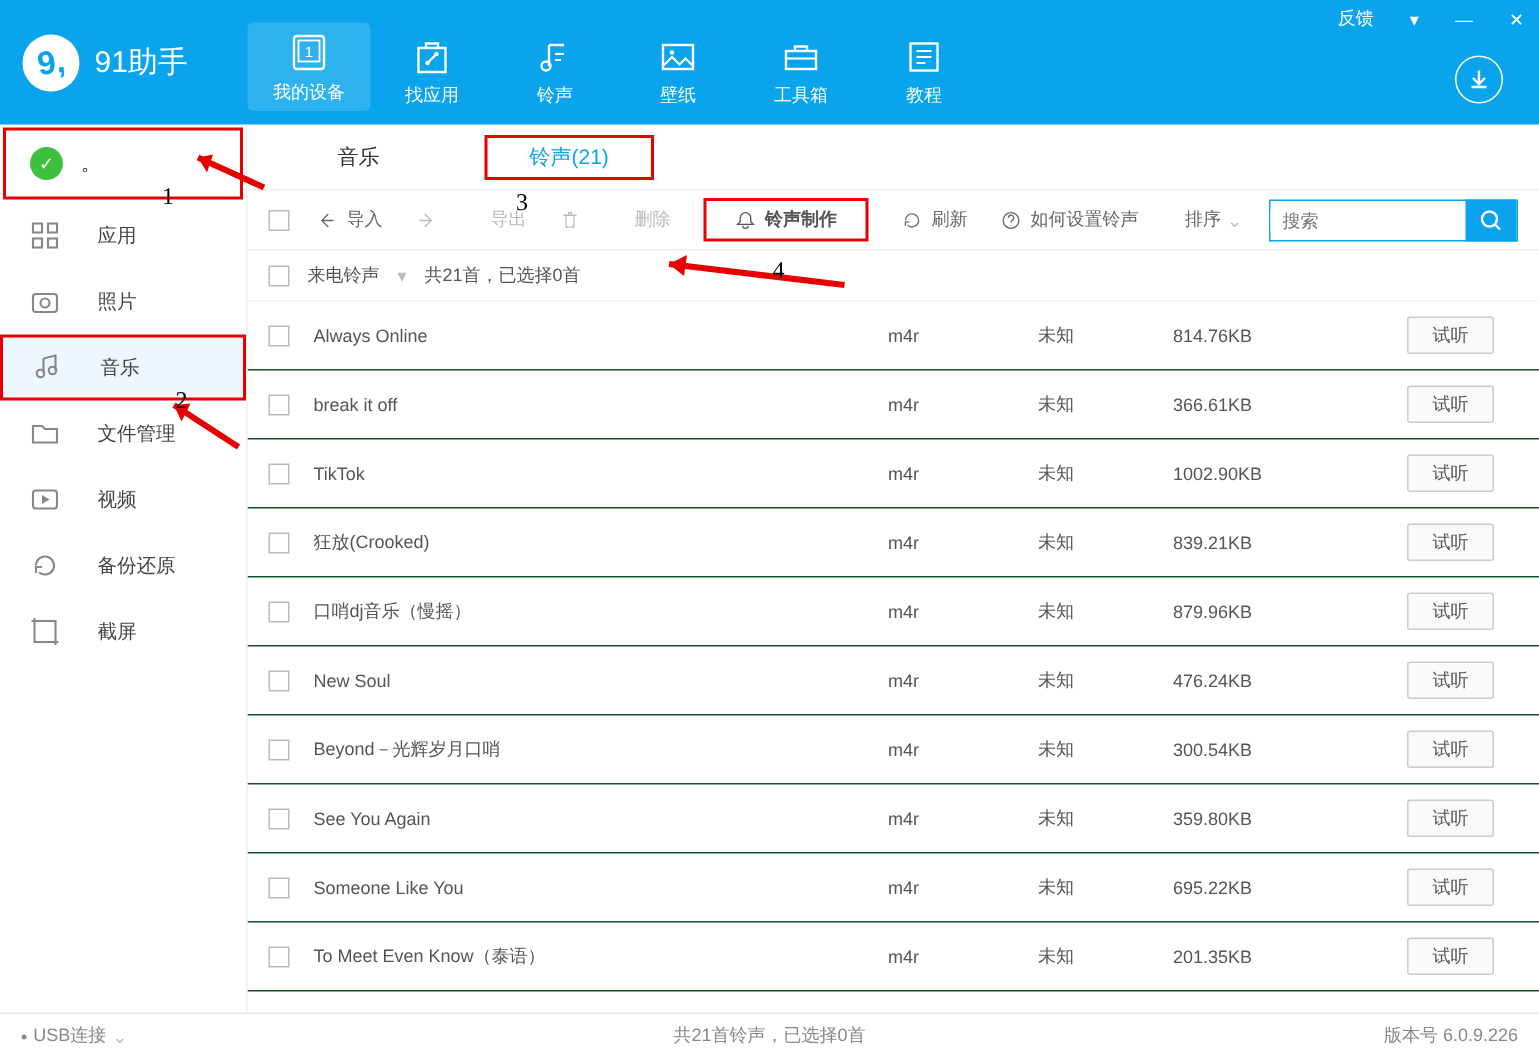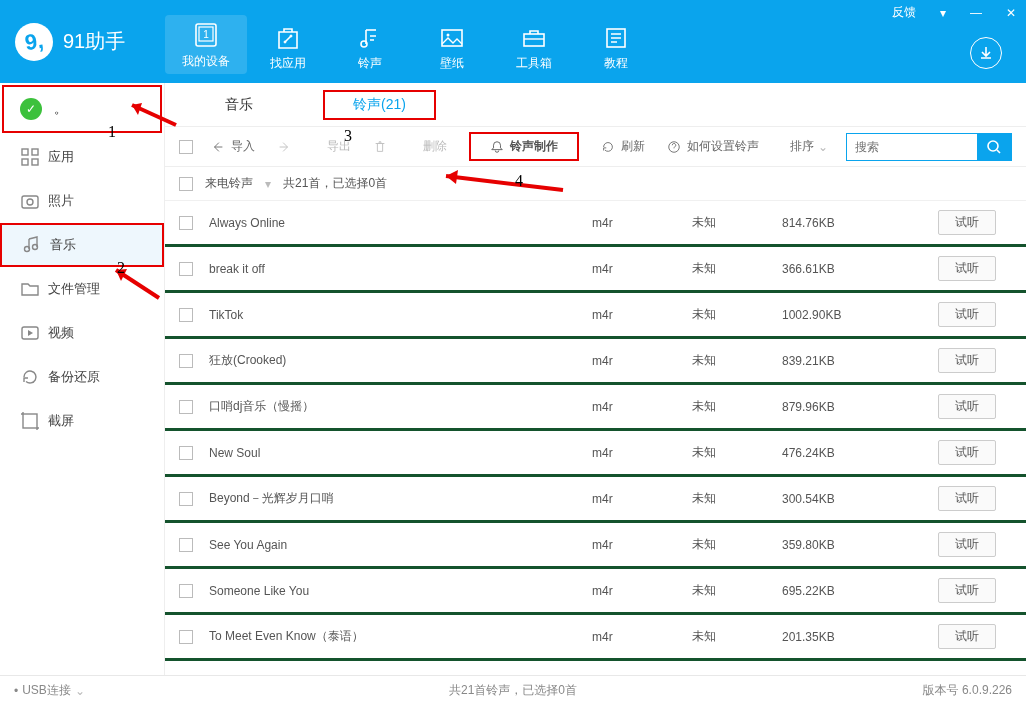--- a/index.html
+++ b/index.html
@@ -18,21 +18,21 @@
   .nav-icon svg { stroke:#fff; fill:none; }
   .header-right { position:absolute; top:4px; right:10px; display:flex; align-items:center; gap:24px; color:#fff; font-size:12px; }
   .header-right span, .header-right div { cursor:pointer; }
   .download-circle { position:absolute; right:24px; bottom:14px; width:32px; height:32px; border:1.5px solid #fff; border-radius:50%; display:flex; align-items:center; justify-content:center; cursor:pointer; }
 
   
   .body { display:flex; height: 592px; }
   .sidebar { width: 165px; border-right:1px solid #eee; padding-top:0; }
   .device-row { display:flex; align-items:center; height:48px; padding-left:16px; gap:12px; font-size:13px; border:2px solid #e60000; margin:2px; cursor:pointer; }
   .device-dot { width:22px; height:22px; border-radius:50%; background:#3cc13c; display:flex; align-items:center; justify-content:center; color:#fff; font-size:12px; }
-  .side-item { display:flex; align-items:center; height:44px; padding-left:20px; gap:8px; font-size:13px; color:#444; cursor:pointer; }
+  .side-item { display:flex; align-items:center; height:44px; padding-left:20px; gap:25px; font-size:13px; color:#444; cursor:pointer; }
   .side-item.active { background:#eef7fd; border:2px solid #e60000; }
   .side-icon { width:20px; height:20px; display:flex; align-items:center; justify-content:center; }
   .side-icon svg { stroke:#888; fill:none; stroke-width:1.4; }
 
   
   .main { flex:1; display:flex; flex-direction:column; }
   .tabs { height:44px; display:flex; align-items:center; padding-left:50px; gap:60px; border-bottom:1px solid #eee; }
   .tab { font-size:14px; color:#333; cursor:pointer; padding:4px 10px; }
   .tab.active { color:#0aa4ed; border:2px solid #e60000; padding:4px 28px; }
   .toolbar { height:40px; display:flex; align-items:center; padding: 0 14px; border-bottom:1px solid #eee; font-size:12px; color:#666; }
@@ -47,21 +47,21 @@
   .search-box input { border:none; outline:none; width:130px; padding:0 8px; font-size:12px; }
   .search-btn { width:34px; height:28px; background:#0aa4ed; display:flex; align-items:center; justify-content:center; cursor:pointer; }
   .search-btn svg { stroke:#fff; fill:none; }
 
   .section-row { height:34px; display:flex; align-items:center; padding-left:14px; font-size:12px; color:#555; border-bottom:1px solid #f0f0f0; }
   .section-row .chk { width:14px; height:14px; border:1px solid #bbb; margin-right:12px; cursor:pointer; }
   .section-row .title { font-weight:normal; }
   .section-row .arrow { color:#bbb; margin:0 12px; }
 
   .list { flex:1; overflow-y:auto; }
-  .row { height:46px; display:flex; align-items:center; padding:0 14px; font-size:12px; color:#555; border-bottom:3px solid #14532d; }
+  .row { height:46px; display:flex; align-items:center; padding:0 14px; font-size:12px; color:#555; border-bottom:1px solid #14532d; }
   .row .chk { width:14px; height:14px; border:1px solid #bbb; cursor:pointer; }
   .row .name { flex:1; padding-left:16px; }
   .row .fmt { width:100px; }
   .row .col2 { width:90px; }
   .row .size { width:140px; }
   .row .actions { width:90px; text-align:center; }
   .listen-btn { border:1px solid #ccc; background:#fafafa; padding:3px 16px; font-size:12px; cursor:pointer; color:#555; border-radius:2px; }
 
   
   .statusbar { height:30px; border-top:1px solid #e8e8e8; display:flex; align-items:center; padding:0 14px; font-size:12px; color:#888; }

